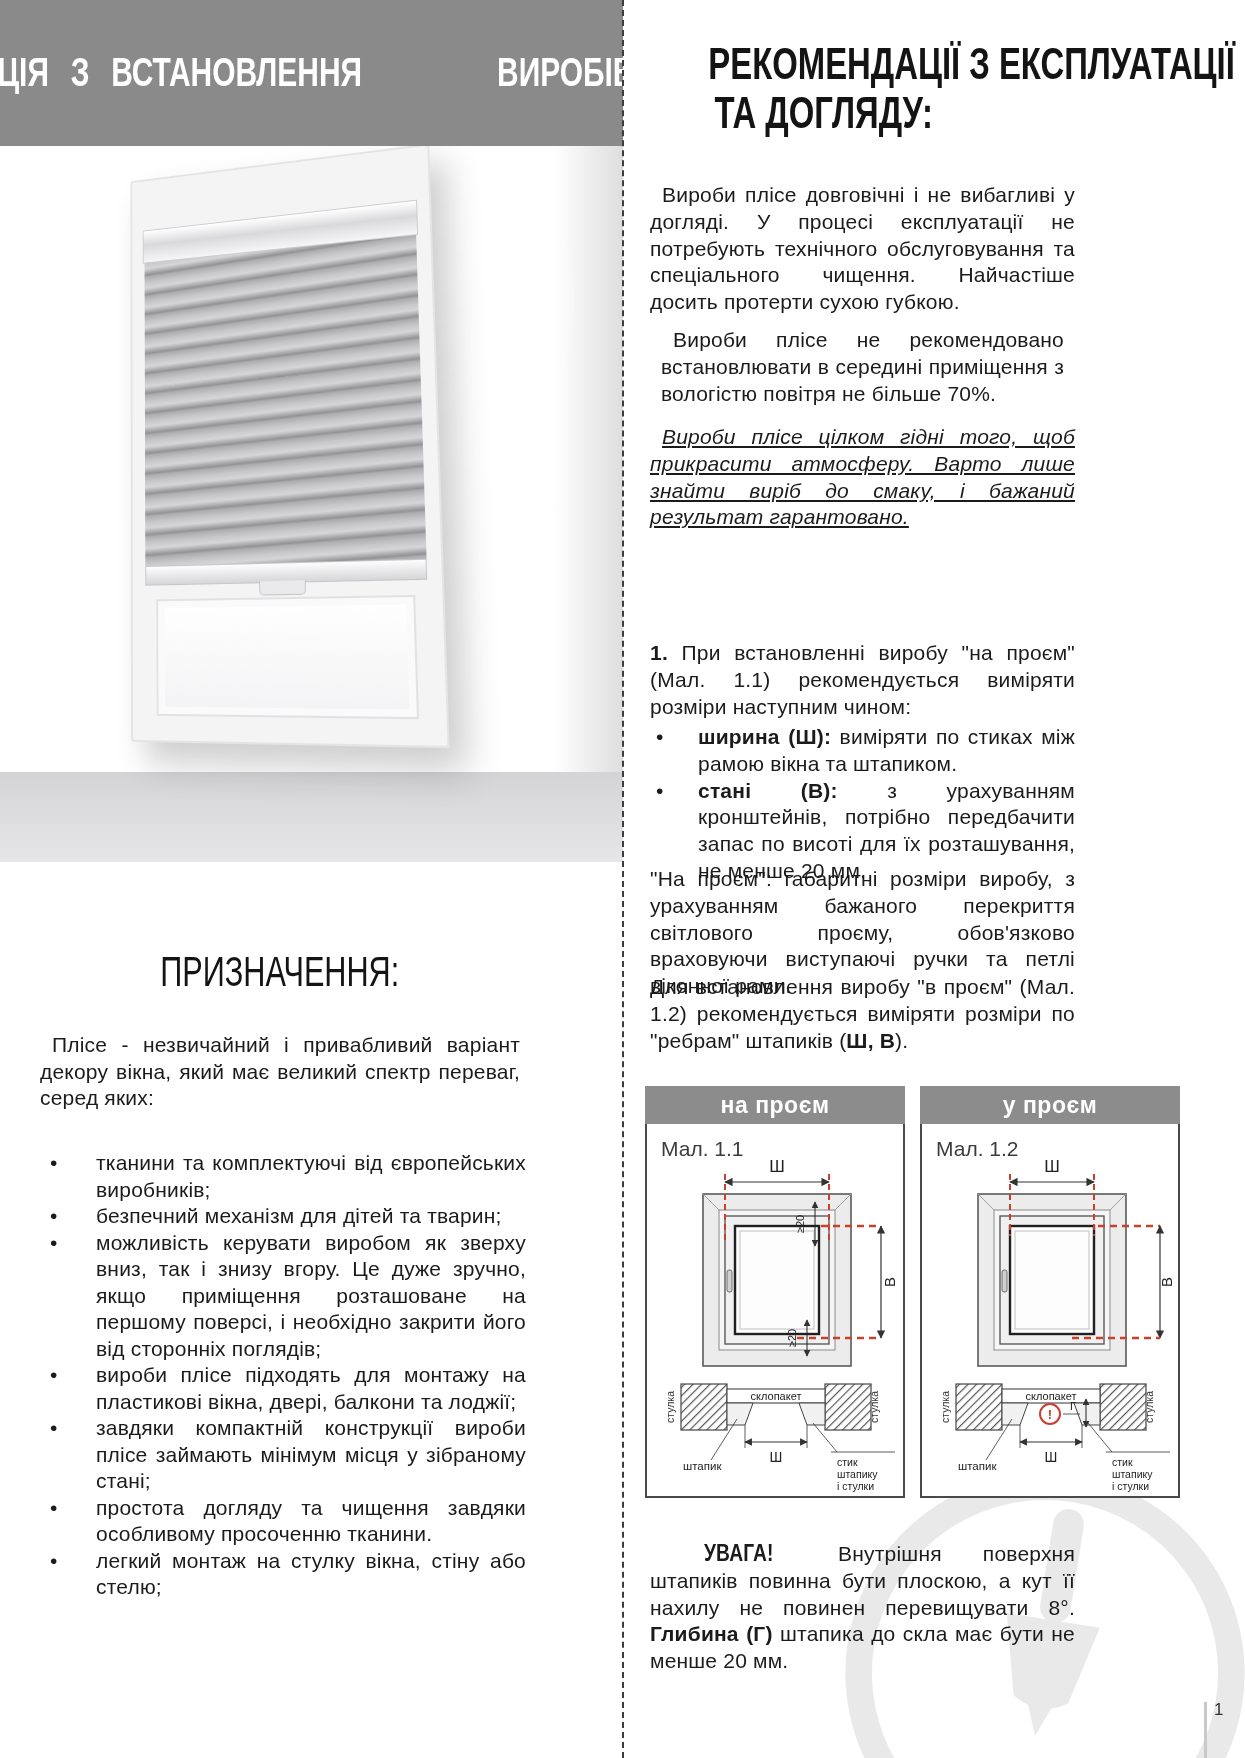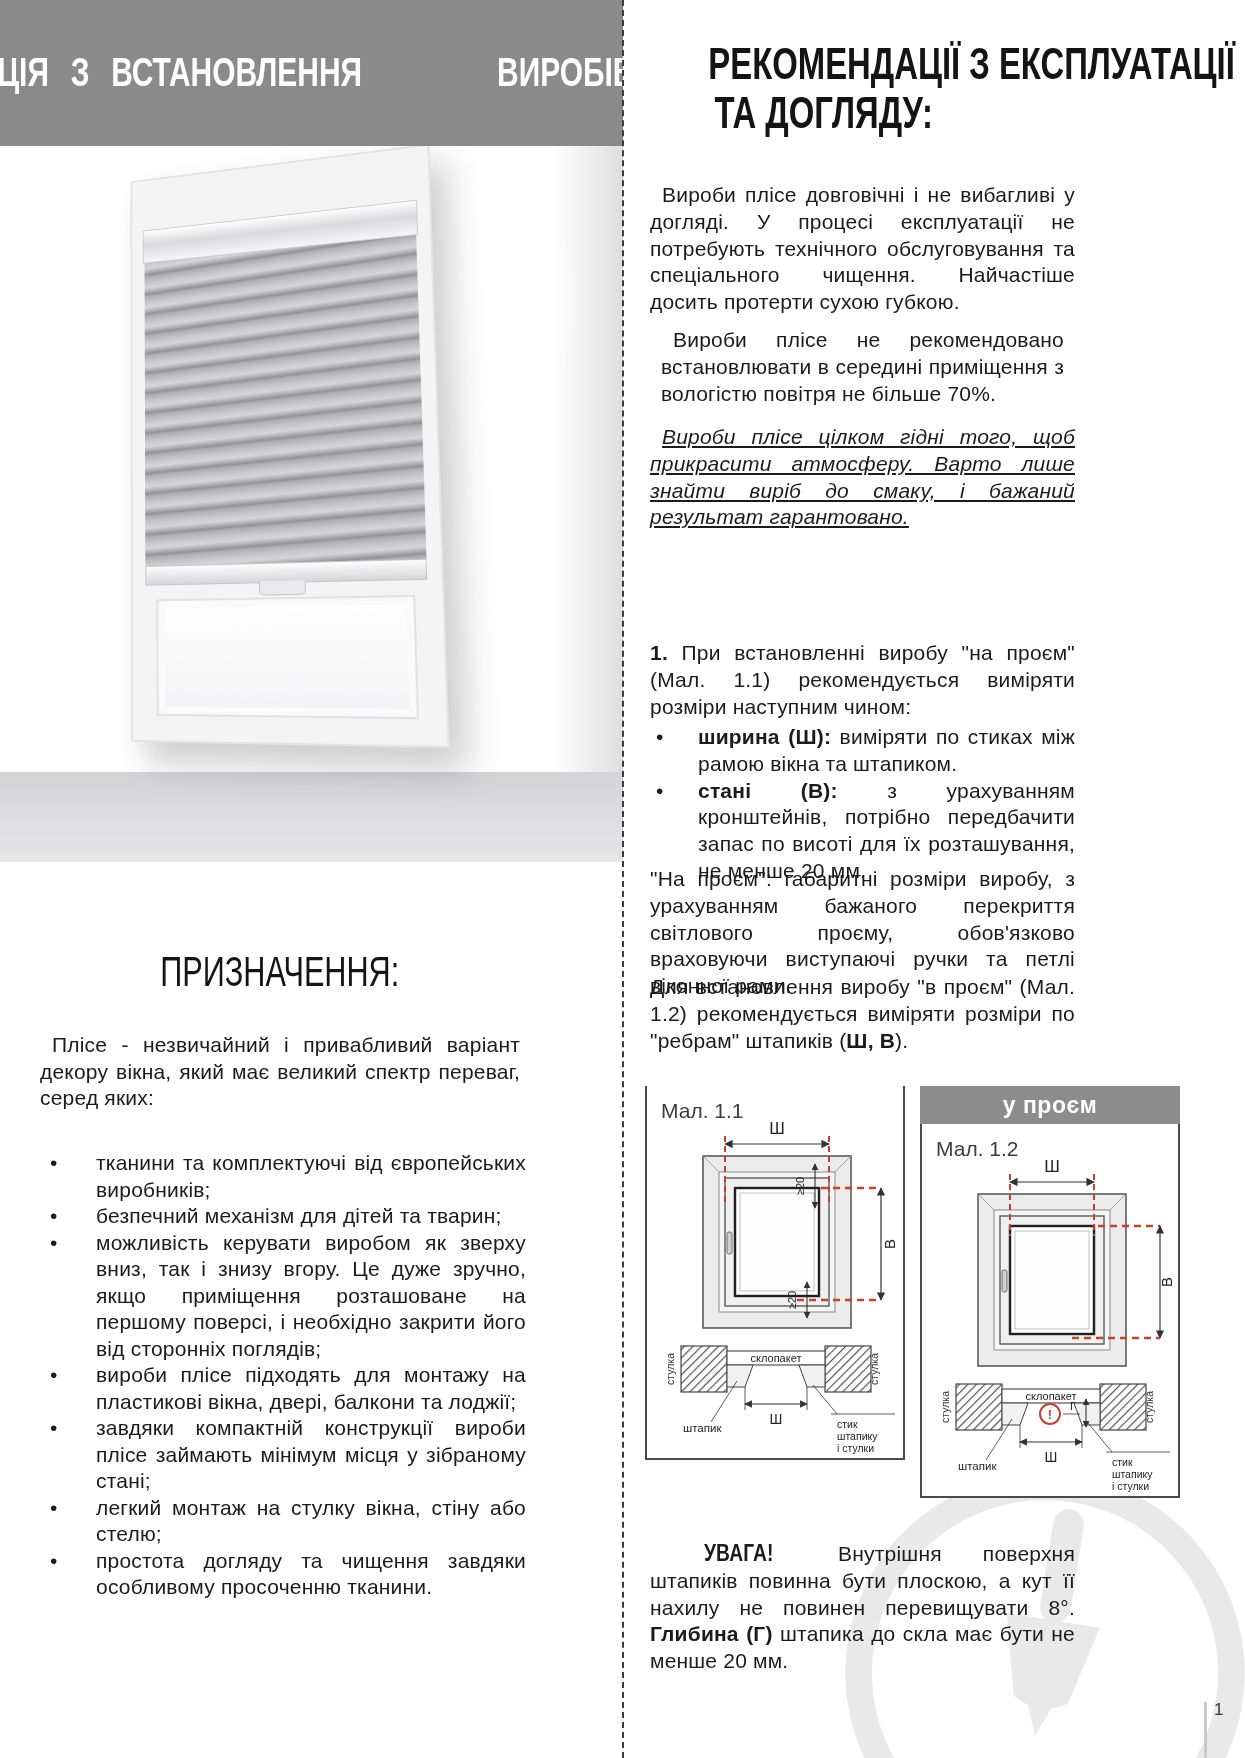--- a/index.html
+++ b/index.html
@@ -103,22 +103,22 @@
   </div>
   <div class="l-intro just">
     <p class="ind" style="margin:4px">Плісе - незвичайний і привабливий варіант декору вікна, який має великий спектр переваг, серед яких:</p>
   </div>
   <ul class="l-list just">
     <li><span>тканини та комплектуючі від європейських виробників;</span></li>
     <li><span>безпечний механізм для дітей та тварин;</span></li>
     <li><span>можливість керувати виробом як зверху вниз, так і знизу вгору. Це дуже зручно, якщо приміщення розташоване на першому поверсі, і необхідно закрити його від сторонніх поглядів;</span></li>
     <li><span>вироби плісе підходять для монтажу на пластикові вікна, двері, балкони та лоджії;</span></li>
     <li><span>завдяки компактній конструкції вироби плісе займають мінімум місця у зібраному стані;</span></li>
+    <li><span>простота догляду та чищення завдяки особливому просоченню тканини.</span></li>
     <li><span>легкий монтаж на стулку вікна, стіну або стелю;</span></li>
-    <li><span>простота догляду та чищення завдяки особливому просоченню тканини.</span></li>
   </ul>
 
   <div class="divider"></div>
 
   <div class="r-h" style="top:40px">
     <div><span class="cond">РЕКОМЕНДАЦІЇ З ЕКСПЛУАТАЦІЇ</span></div>
     <div><span class="cond">ТА ДОГЛЯДУ:</span></div>
   </div>
   <div class="rcol just" style="top:182px">
     <p class="ind" style="margin:0;text-indent:12px">Вироби плісе довговічні і не вибагливі у догляді. У процесі експлуатації не потребують технічного обслуговування та спеціального чищення. Найчастіше досить протерти сухою губкою.</p>
@@ -146,20 +146,23 @@
   <svg class="wm" style="left:830px;top:1458px;opacity:.5;color:#d4d4d4;z-index:0" width="430" height="430" viewBox="-210 -210 420 420">
     <g transform="rotate(9)" fill="currentColor">
       <circle r="182" fill="none" stroke="currentColor" stroke-width="26"></circle>
       <rect x="-15" y="-162" width="30" height="112" rx="15"></rect>
       <path d="M-46,-52 L46,-52 L27,26 Q0,44 -27,26 Z"></path>
       <path d="M-12,32 L12,32 L0,62 Z"></path>
     </g>
   </svg>
 
   <div class="fig fig1">
+    <div class="fig-h">
+      <span>на проєм</span>
+    </div>
     <div class="fig-b">
       <svg width="256" height="372" viewBox="0 0 256 372">
         <defs>
           <marker id="ar1" viewBox="0 0 10 10" refX="9" refY="5" markerWidth="7" markerHeight="7" orient="auto-start-reverse">
             <path d="M0,0 L10,5 L0,10 z" fill="#333"></path>
           </marker>
           <pattern id="hatch1" patternUnits="userSpaceOnUse" width="6" height="6" patternTransform="rotate(45)">
             <rect width="6" height="6" fill="#ffffff"></rect>
             <line x1="0" y1="0" x2="0" y2="6" stroke="#555" stroke-width="2.4"></line>
           </pattern>

